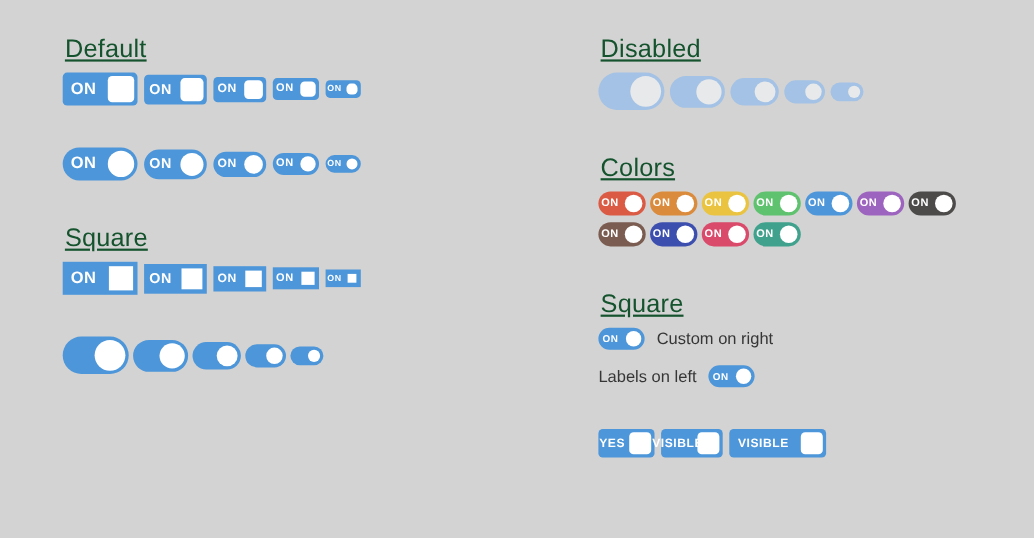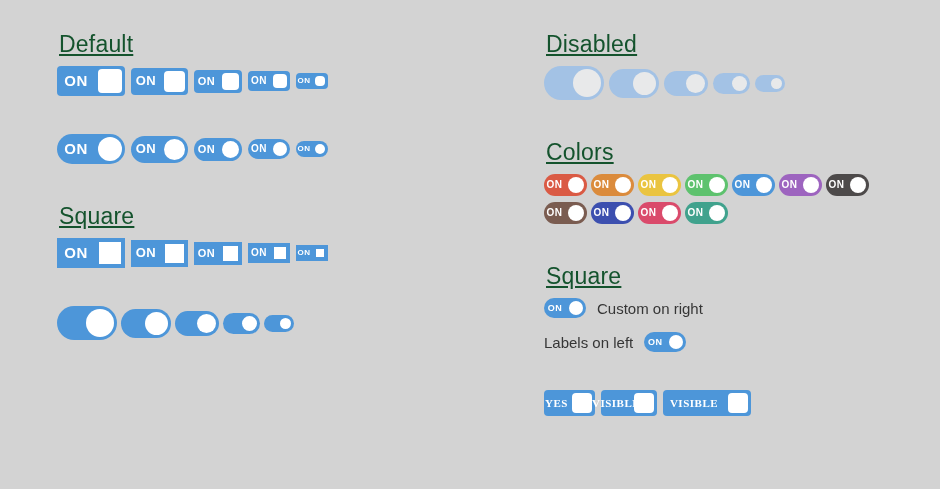--- a/index.html
+++ b/index.html
@@ -57,21 +57,21 @@
   .n5 { --h:17px; width:30px; height:17px; }
 
   .dis { background:#a3c2e5; cursor:default; }
   .dis .knob { background:#e8e9ea; }
 
   
   .sc { --h:22px; width:43px; height:22px; font-size:10px; }
   
   .sl { --h:20px; width:42px; height:20px; font-size:9px; }
   
-  .cu  { --h:26px; height:26px; font-size:11px;font-family:Liberation Serif, serif; }
+  .cu  { --h:26px; height:26px; font-size:11px; }
   .cu-1 { width:51px; } .cu-2 { width:56px; } .cu-3 { width:88px; }
 
   .lbl-row { display:flex; align-items:center; gap:11px; margin-bottom:14px; }
   .lbl-text { font-size:15px; color:#363636; }
 </style>
 </head>
 <body style="background-color: rgb(211, 211, 211);">
 
 <div class="page">
 

